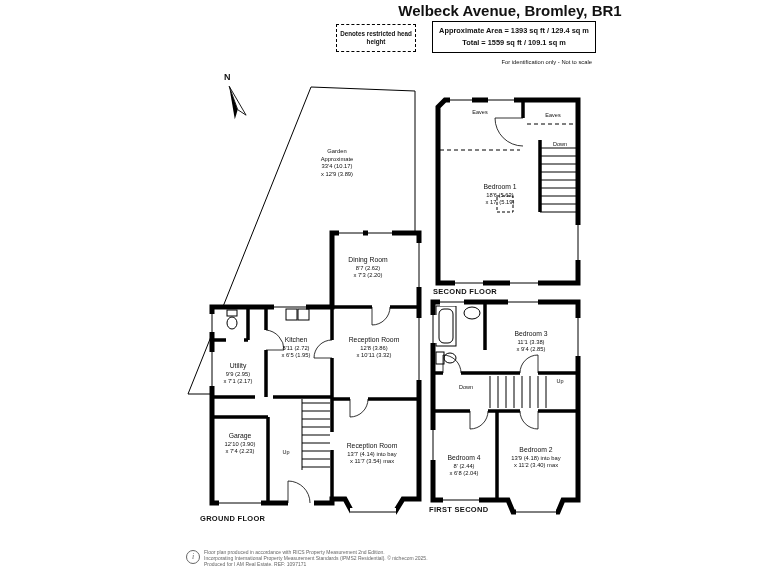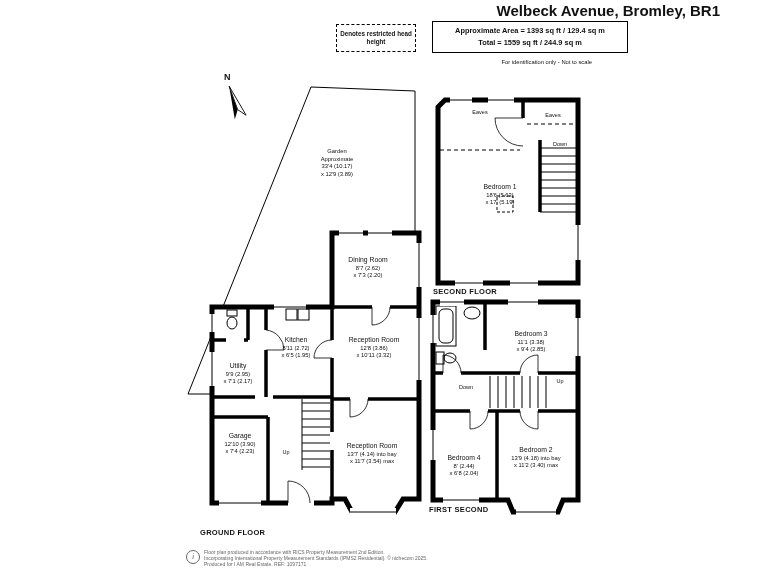--- a/index.html
+++ b/index.html
@@ -1,25 +1,25 @@
 <!DOCTYPE html>
 <html><head>
 <meta charset="utf-8">
 <style>
   html,body{margin:0;padding:0;background:#fff;}
   .page{position:relative;width:768px;height:576px;background:#fff;overflow:hidden;
         font-family:"Liberation Sans", sans-serif;color:#111;}
   .page svg.plan{position:absolute;left:0;top:0;z-index:1;}
-  .title{position:absolute;left:300px;top:2px;width:420px;text-align:right;
+  .title{position:absolute;left:300px;top:2px;width:420px;text-align:center;
          font-size:15px;font-weight:bold;z-index:3;}
   .legend-box{position:absolute;left:336px;top:24px;width:74px;min-height:22px;
         border:1px dashed #000;display:flex;align-items:center;justify-content:center;
         text-align:center;font-size:6.3px;font-weight:bold;padding:2px;z-index:3;line-height:1.35;}
   .info-box{position:absolute;left:432px;top:21px;width:158px;border:1px solid #000;
-        text-align:center;font-size:7.4px;font-weight:bold;padding:3px 18px;line-height:1.65;z-index:3;}
+        text-align:center;font-size:7.4px;font-weight:bold;padding:3px 2px;line-height:1.65;z-index:3;}
   .info-note{position:absolute;left:432px;top:59px;width:160px;text-align:right;
         font-size:5.8px;z-index:3;}
   .room-label{position:absolute;transform:translateX(-50%);text-align:center;
         line-height:1.3;z-index:3;white-space:nowrap;}
   .room-name{font-size:6.8px;}
   .room-dim{font-size:5.8px;}
   .tiny-label{position:absolute;transform:translateX(-50%);font-size:5.5px;z-index:3;white-space:nowrap;}
   .floor-label{position:absolute;font-weight:bold;font-size:7.5px;letter-spacing:.3px;z-index:3;}
   .compass-n{position:absolute;left:224px;top:72px;font-size:9px;font-weight:bold;z-index:3;}
   .footer-line{position:absolute;left:204px;font-size:5px;color:#666;z-index:3;}
@@ -174,21 +174,21 @@
   </svg>
 
   <div class="title">Welbeck Avenue, Bromley, BR1</div>
 
   <div class="legend-box">
     <span>Denotes restricted head height</span>
   </div>
 
   <div class="info-box">
     <div>Approximate Area = 1393 sq ft / 129.4 sq m</div>
-    <div>Total = 1559 sq ft / 244.9 sq m</div>
+    <div>Total = 1559 sq ft / 109.1 sq m</div>
   </div>
   <div class="info-note">For identification only - Not to scale</div>
 
   <div class="compass-n">N</div>
 
   <div class="room-label" style="left:337px;top:148px">
     <div class="room-dim">Garden</div>
     <div class="room-dim">Approximate</div>
     <div class="room-dim">33'4 (10.17)</div>
     <div class="room-dim">x 12'9 (3.89)</div>
@@ -224,21 +224,21 @@
     <div class="room-dim">x 7'4 (2.23)</div>
   </div>
 
   <div class="room-label" style="left:372px;top:442px">
     <div class="room-name">Reception Room</div>
     <div class="room-dim">13'7 (4.14) into bay</div>
     <div class="room-dim">x 11'7 (3.54) max</div>
   </div>
 
   <div class="tiny-label" style="left:286px;top:449px">Up</div>
-  <div class="floor-label" style="left:200px;top:528px">GROUND FLOOR</div>
+  <div class="floor-label" style="left:200px;top:514px">GROUND FLOOR</div>
 
   <div class="room-label" style="left:500px;top:183px">
     <div class="room-name">Bedroom 1</div>
     <div class="room-dim">18'6 (5.63)</div>
     <div class="room-dim">x 17' (5.19)</div>
   </div>
   <div class="tiny-label" style="left:480px;top:109px">Eaves</div>
   <div class="tiny-label" style="left:553px;top:112px">Eaves</div>
   <div class="tiny-label" style="left:560px;top:141px">Down</div>
   <div class="floor-label" style="left:433px;top:287px">SECOND FLOOR</div>

